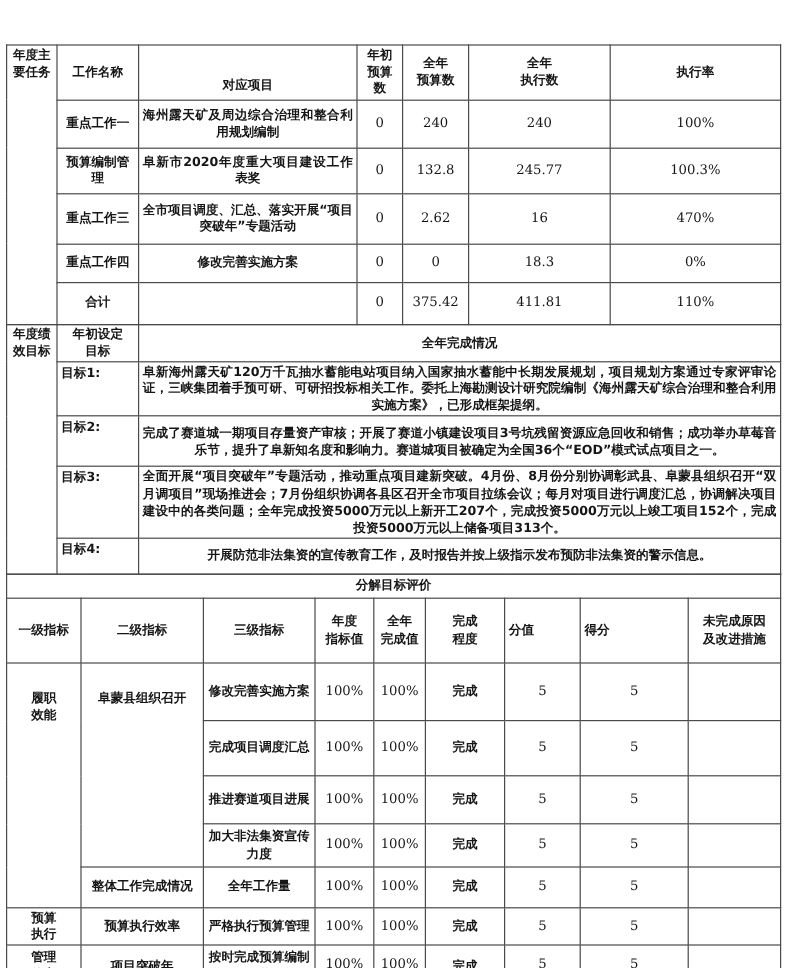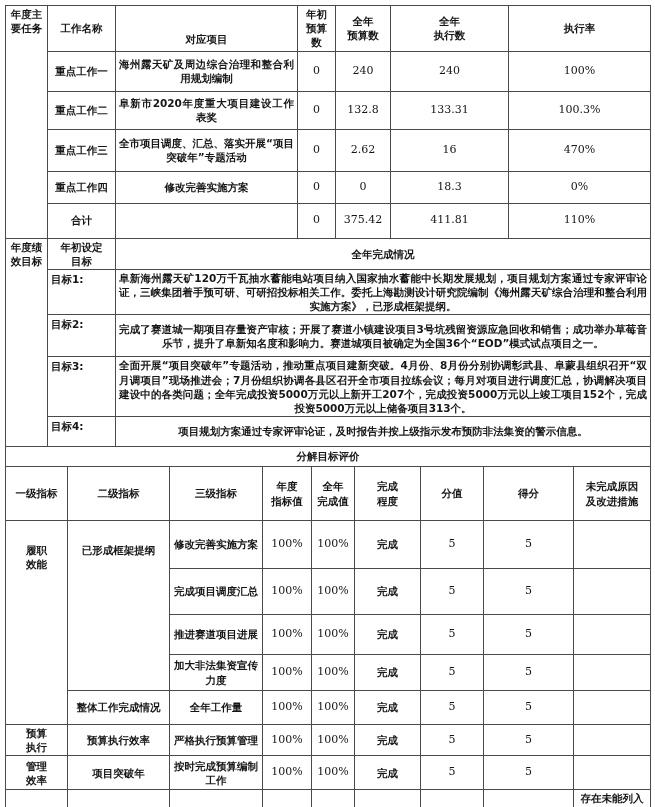--- a/index.html
+++ b/index.html
@@ -1,32 +1,32 @@
 <!DOCTYPE html>
 <html><head>
 <meta charset="utf-8">
 <style>
   html, body { margin:0; padding:0; }
   body {
     width:655px; height:807px; overflow:hidden; background:#ffffff;
     font-family:"DejaVu Sans", sans-serif; color:#161616;
   }
   .sheet { padding:5px 0 0 5px; }
-  table { border-collapse:collapse; table-layout:fixed; width:645px; }
+  table { border-collapse:collapse; table-layout:fixed; width:645px;margin-top:32px; }
   .t2, .t3 { margin-top:-1px; }
   td {
     border:1px solid #4a4a4a; text-align:center; vertical-align:middle;
     font-size:10.5px; line-height:1.35; padding:1px 3px; overflow:hidden;
     white-space:pre-line; word-break:break-all;
   }
   .cn  { font-weight:bold; }
   .num { font-family:"DejaVu Serif", serif; font-weight:normal; font-size:11px; white-space:nowrap; }
   .vtop { vertical-align:top; }
   .vbottom { vertical-align:bottom; padding-bottom:3px;font-family:Liberation Mono, monospace; }
-  .left { text-align:center; }
+  .left { text-align:left; }
   .just { text-align:justify; text-align-last:center; }
   .pt1 { padding-top:22px; }
   .goal-label { text-align:left; vertical-align:top; padding-top:2px; }
 </style>
 </head>
 <body>
 
 <div class="sheet">
 
   <table class="t1">
@@ -55,25 +55,25 @@
     </tr>
     <tr style="height:40px">
       <td class="cn">重点工作一</td>
       <td class="cn just">海州露天矿及周边综合治理和整合利用规划编制</td>
       <td class="num">0</td>
       <td class="num">240</td>
       <td class="num">240</td>
       <td class="num">100%</td>
     </tr>
     <tr style="height:38px">
-      <td class="cn">重点工作二</td>
+      <td class="cn">预算编制管理</td>
       <td class="cn just">阜新市2020年度重大项目建设工作表奖</td>
       <td class="num">0</td>
       <td class="num">132.8</td>
-      <td class="num">133.31</td>
+      <td class="num">245.77</td>
       <td class="num">100.3%</td>
     </tr>
     <tr style="height:42px">
       <td class="cn">重点工作三</td>
       <td class="cn just">全市项目调度、汇总、落实开展“项目突破年”专题活动</td>
       <td class="num">0</td>
       <td class="num">2.62</td>
       <td class="num">16</td>
       <td class="num">470%</td>
     </tr>
@@ -117,21 +117,21 @@
     <tr style="height:42px">
       <td class="cn goal-label">目标2:</td>
       <td class="cn just">完成了赛道城一期项目存量资产审核；开展了赛道小镇建设项目3号坑残留资源应急回收和销售；成功举办草莓音乐节，提升了阜新知名度和影响力。赛道城项目被确定为全国36个“EOD”模式试点项目之一。</td>
     </tr>
     <tr style="height:54px">
       <td class="cn goal-label">目标3:</td>
       <td class="cn just">全面开展“项目突破年”专题活动，推动重点项目建新突破。4月份、8月份分别协调彰武县、阜蒙县组织召开“双月调项目”现场推进会；7月份组织协调各县区召开全市项目拉练会议；每月对项目进行调度汇总，协调解决项目建设中的各类问题；全年完成投资5000万元以上新开工207个，完成投资5000万元以上竣工项目152个，完成投资5000万元以上储备项目313个。</td>
     </tr>
     <tr style="height:30px">
       <td class="cn goal-label">目标4:</td>
-      <td class="cn">项目规划方案通过专家评审论证，及时报告并按上级指示发布预防非法集资的警示信息。</td>
+      <td class="cn">开展防范非法集资的宣传教育工作，及时报告并按上级指示发布预防非法集资的警示信息。</td>
     </tr>
   </tbody>
     </table>
 
   <table class="t3">
     <colgroup>
       <col style="width:62px">
         <col style="width:102px">
         <col style="width:93px">
       <col style="width:49px">
@@ -156,21 +156,21 @@
       <td class="cn">完成
 程度</td>
       <td class="cn left">分值</td>
       <td class="cn left">得分</td>
       <td class="cn">未完成原因
 及改进措施</td>
     </tr>
     <tr style="height:48px">
       <td class="cn vtop pt1" rowspan="5">履职
 效能</td>
-      <td class="cn vtop pt1" rowspan="4">已形成框架提纲</td>
+      <td class="cn vtop pt1" rowspan="4">阜蒙县组织召开</td>
       <td class="cn">修改完善实施方案</td>
       <td class="num">100%</td>
       <td class="num">100%</td>
       <td class="cn">完成</td>
       <td class="num">5</td>
       <td class="num">5</td>
       <td class="cn left"></td>
     </tr>
     <tr style="height:46px">
       <td class="cn">完成项目调度汇总</td>

